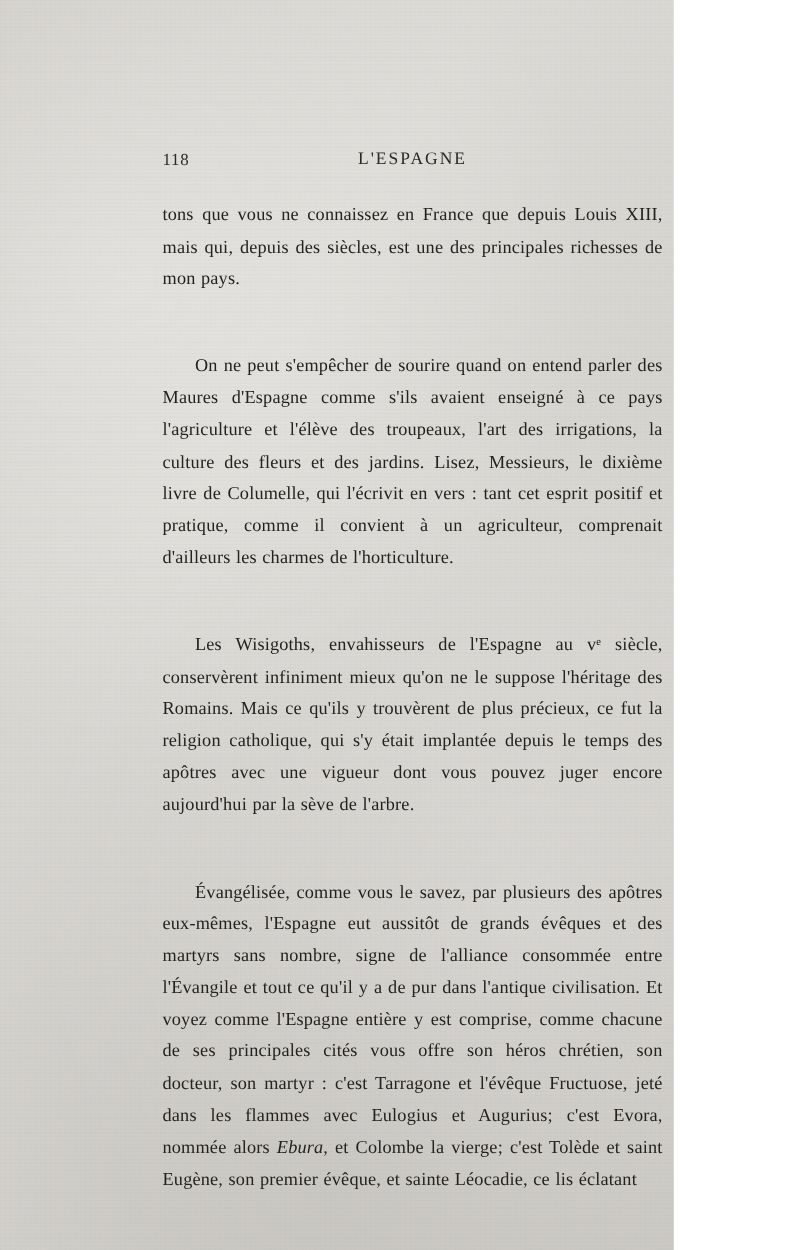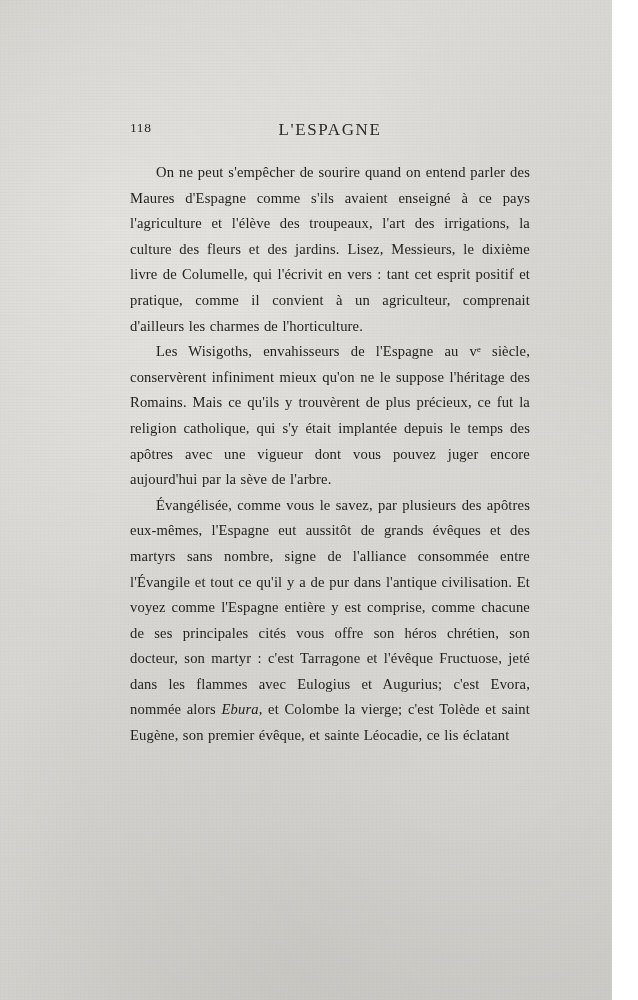--- a/index.html
+++ b/index.html
@@ -8,21 +8,21 @@
     background: #ffffff;
   }
   body {
     width: 638px;
     height: 1000px;
     overflow: hidden;
     font-family: "Liberation Serif", serif;
   }
   .page {
     position: relative;
-    width: 612px;
+    width: 539px;
     height: 1000px;
     background: #d8d6d1;
     background-image:
       radial-gradient(circle at 18% 22%, rgba(255,255,255,0.30) 0%, rgba(255,255,255,0) 42%),
       radial-gradient(circle at 78% 72%, rgba(255,255,255,0.22) 0%, rgba(255,255,255,0) 48%),
       radial-gradient(circle at 50% 95%, rgba(120,116,110,0.16) 0%, rgba(255,255,255,0) 55%),
       linear-gradient(120deg, rgba(170,166,158,0.18) 0%, rgba(255,255,255,0.10) 35%, rgba(160,156,150,0.16) 100%);
   }
   .grain {
     position: absolute;
@@ -51,53 +51,55 @@
     font-size: 13.5px;
     letter-spacing: 0.6px;
     color: #2b2926;
   }
   .running-head {
     position: absolute;
     left: 0;
     right: 0;
     top: 0;
     text-align: center;
-    font-size: 17px;
+    font-size: 14px;
     letter-spacing: 1.6px;
     color: #2b2926;
   }
   p.body {
     margin: 0;
     font-size: 14.6px;
     line-height: 25.6px;
     text-align: justify;
     color: #23211e;
     letter-spacing: 0.15px;
     word-spacing: 0.6px;
     text-indent: 0;
   }
   p.body.indent {
     text-indent: 26px;
+    margin-top: 44px;
   }
   p.body em {
   }
   .blur {
     filter: blur(0.28px);
   }
 </style>
 </head>
 <body>
 
 <div class="page">
   <div class="text-block blur">
 
     <div class="header-row">
       <span class="folio">118</span>
       <span class="running-head">L'ESPAGNE</span>
     </div>
 
+    <p class="body">tons que vous ne connaissez en France que depuis Louis XIII, mais qui, depuis des siècles, est une des principales richesses de mon pays.</p>
     <p class="body indent">On ne peut s'empêcher de sourire quand on entend parler des Maures d'Espagne comme s'ils avaient enseigné à ce pays l'agriculture et l'élève des troupeaux, l'art des irrigations, la culture des fleurs et des jardins. Lisez, Messieurs, le dixième livre de Columelle, qui l'écrivit en vers : tant cet esprit positif et pratique, comme il convient à un agriculteur, comprenait d'ailleurs les charmes de l'horticulture.</p>
     <p class="body indent">Les Wisigoths, envahisseurs de l'Espagne au vᵉ siècle, conservèrent infiniment mieux qu'on ne le suppose l'héritage des Romains. Mais ce qu'ils y trouvèrent de plus précieux, ce fut la religion catholique, qui s'y était implantée depuis le temps des apôtres avec une vigueur dont vous pouvez juger encore aujourd'hui par la sève de l'arbre.</p>
     <p class="body indent"><span>Évangélisée, comme vous le savez, par plusieurs des apôtres eux-mêmes, l'Espagne eut aussitôt de grands évêques et des martyrs sans nombre, signe de l'alliance consommée entre l'Évangile et tout ce qu'il y a de pur dans l'antique civilisation. Et voyez comme l'Espagne entière y est comprise, comme chacune de ses principales cités vous offre son héros chrétien, son docteur, son martyr : c'est Tarragone et l'évêque Fructuose, jeté dans les flammes avec Eulogius et Augurius; c'est Evora, nommée alors </span><em>Ebura</em><span>, et Colombe la vierge; c'est Tolède et saint Eugène, son premier évêque, et sainte Léocadie, ce lis éclatant</span></p>
 
   </div>
   <div class="grain"></div>
 </div>
 
 </body></html>

